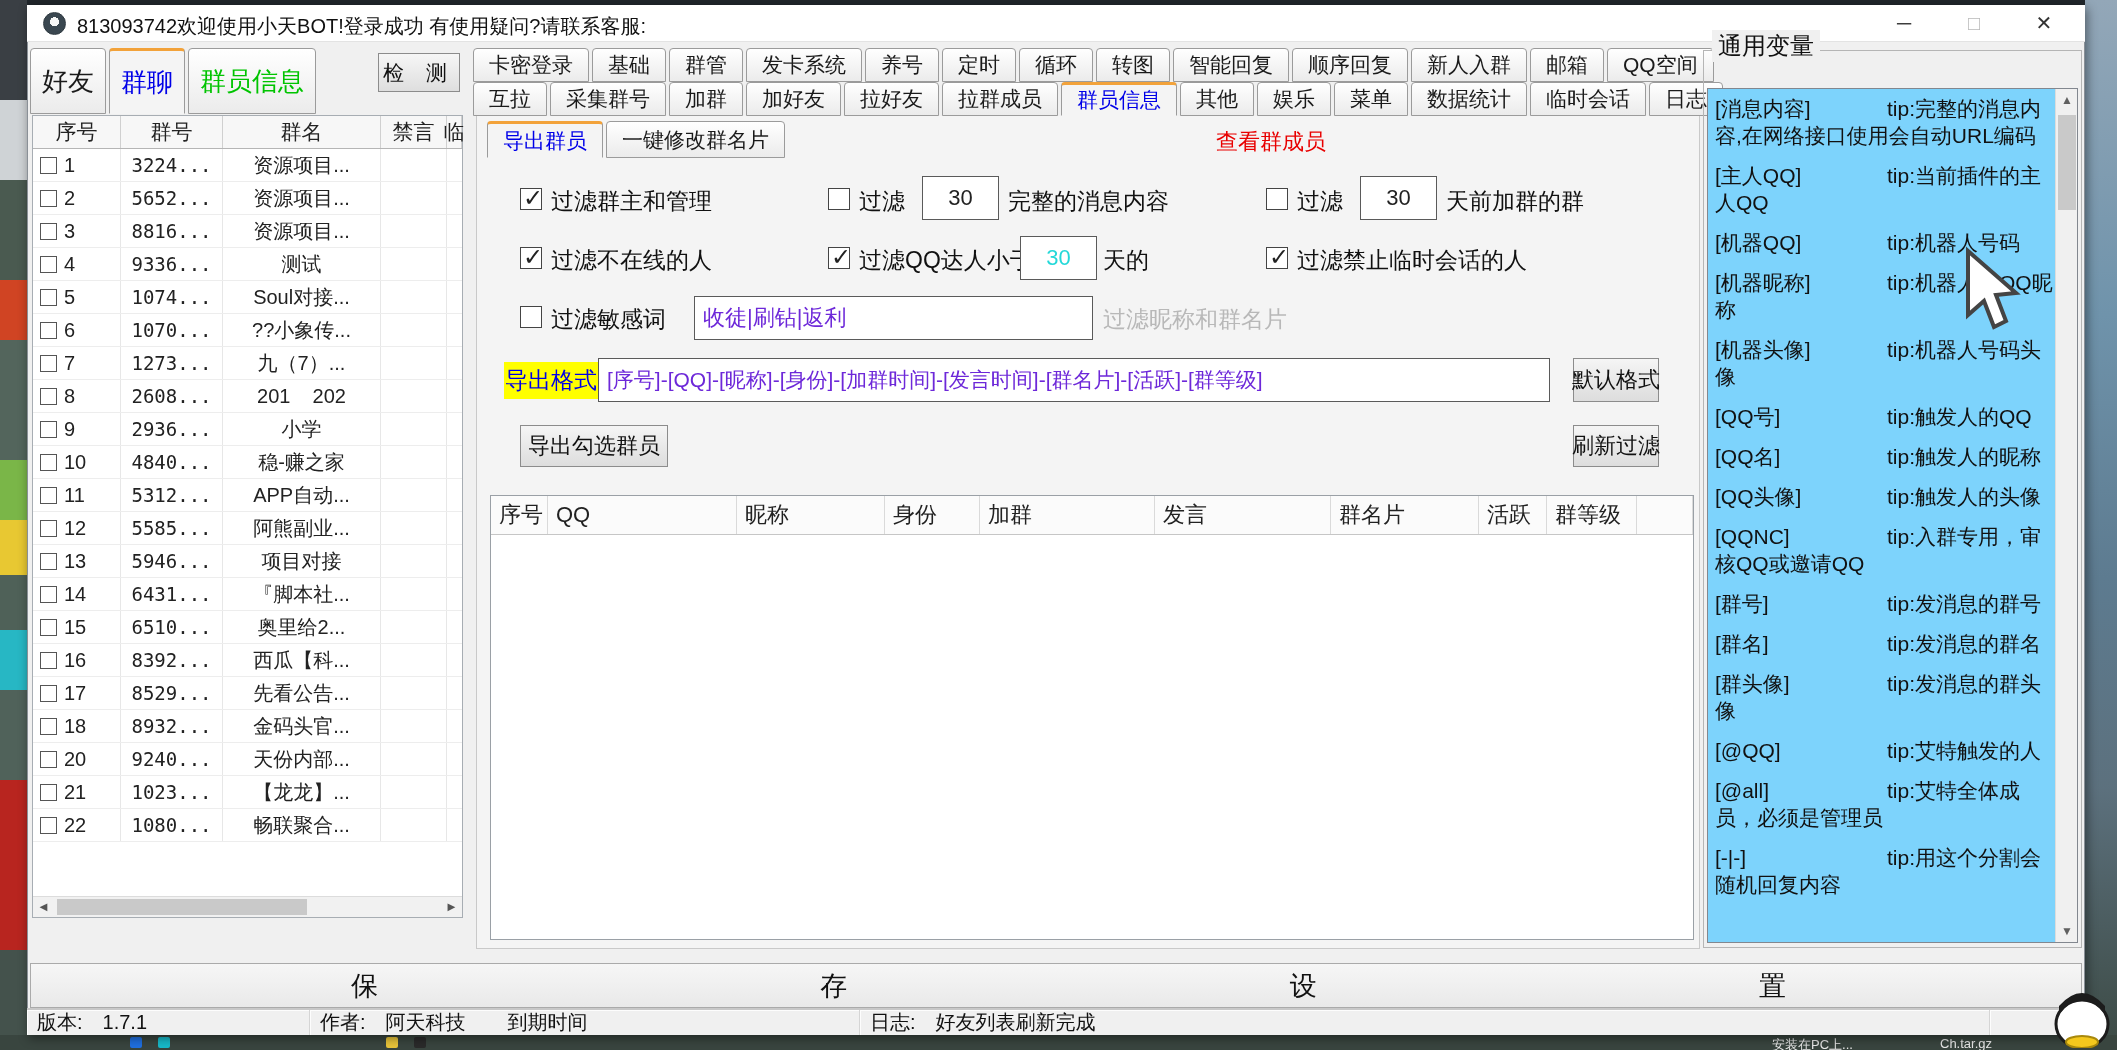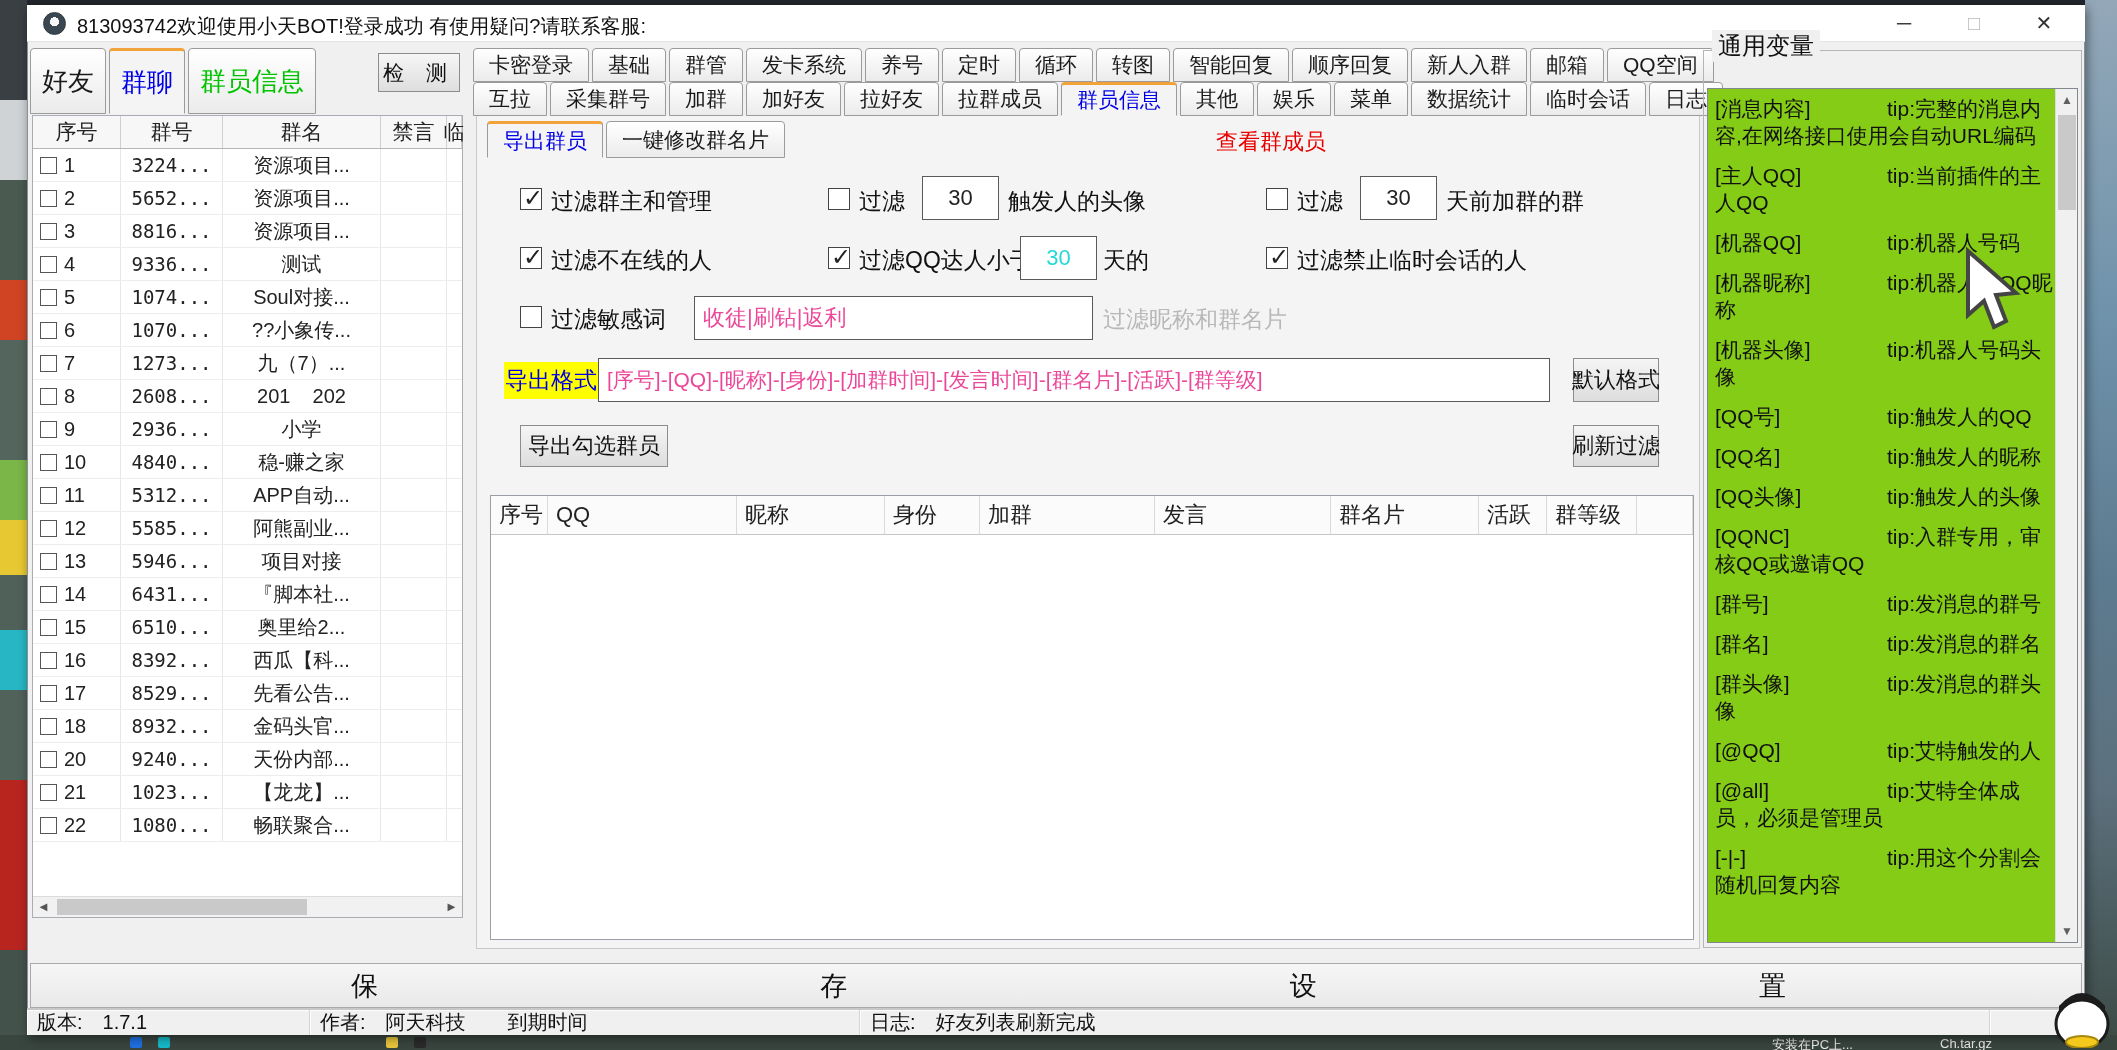--- a/index.html
+++ b/index.html
@@ -71,39 +71,39 @@
   .inner-tabs { left:487px; top:121px; height:37px; display:flex; }
   .inner-tabs .tab { font-size:21px; }
   .view-link { left:1216px; top:127px; font-size:22px; color:#e80000; white-space:nowrap; }
 
   .filter-label { font-size:23px; color:#111; white-space:nowrap; }
   .fcb { position:absolute; width:22px; height:22px; border:1px solid #444; background:#fff; }
   .fcb.checked::after { content:"✓"; position:absolute; left:2px; top:-5px; font-size:24px; color:#222; }
   .numbox { position:absolute; width:77px; height:44px; border:1px solid #5a5a5a; background:#fff;
     text-align:center; font-size:22px; color:#222; font-family:"Liberation Sans",sans-serif; }
   .numbox.cyan { color:#24d8d8; }
-  .txtinput { position:absolute; border:1px solid #5a5a5a; background:#fff; font-size:22px; color:#ec4899; padding:16px 8px; }
+  .txtinput { position:absolute; border:1px solid #5a5a5a; background:#fff; font-size:22px; color:#6d28d9; padding:16px 8px; }
   .hint { color:#b8b8b8; }
 
   .fmt-label { left:504px; top:362px; width:94px; height:37px; background:#ffff00; color:#0000e8;
     font-size:23px; display:flex; align-items:center; justify-content:center; }
   .btn { position:absolute; background:linear-gradient(180deg,#f5f5f5,#dddddd); border:1px solid #8c8c8c;
     display:flex; align-items:center; justify-content:center; font-size:22px; color:#111; white-space:nowrap; }
 
   
   .mtable { left:490px; top:495px; width:1204px; height:445px; background:#fff; border:1px solid #9aa0a6; }
   .mhead { display:flex; height:39px; background:#fbfbfb; border-bottom:1px solid #c6c6c6; }
   .mhead span { display:flex; align-items:center; padding-left:8px; font-size:22px; color:#222; border-right:1px solid #dadada; }
   .mc1{width:57px;} .mc2{width:189px;} .mc3{width:148px;} .mc4{width:95px;} .mc5{width:175px;}
   .mc6{width:176px;} .mc7{width:148px;} .mc8{width:68px;} .mc9{width:90px;} .mc10{flex:1;border-right:none;}
 
   
   .groupbox { left:1703px; top:50px; width:379px; height:898px; border:1px solid #b5b5b5; }
   .group-title { left:1712px; top:30px; font-size:24px; color:#111; background:#f0f0f0; padding:0 6px; }
-  .varlist { left:1707px; top:88px; width:371px; height:855px; background:#84cc16; border:1px solid #82878f; overflow:hidden; }
+  .varlist { left:1707px; top:88px; width:371px; height:855px; background:#7dd3fc; border:1px solid #82878f; overflow:hidden; }
   .varlist-inner { position:absolute; left:0; top:0; width:347px; padding:6px 2px 6px 7px; }
   .ventry { font-size:21px; color:#111; line-height:27px; margin-bottom:13px; }
   .vname { display:inline-block; width:172px; }
   .vscroll { position:absolute; right:0; top:0; width:22px; height:100%; background:#f0f0f0; border-left:1px solid #dcdcdc; }
   .vs-arrow { position:absolute; left:0; width:22px; height:22px; color:#606060; font-size:12px; line-height:22px; text-align:center; }
   .vs-thumb { position:absolute; left:2px; top:26px; width:18px; height:95px; background:#c9c9c9; }
 
   
   .save-btn { left:30px; top:963px; width:2052px; height:45px; background:linear-gradient(180deg,#f6f6f6,#e9e9e9);
     border:1px solid #aaa; display:flex; align-items:center; justify-content:space-between;
@@ -433,21 +433,21 @@
     <div class="tab">一键修改群名片</div>
 </div>
 <div class="abs view-link">查看群成员</div>
 
 <div class="abs fcb checked" style="left:520px;top:188px;"></div>
 <div class="abs filter-label" style="left:551px;top:186px;">过滤群主和管理</div>
 
 <div class="abs fcb" style="left:828px;top:188px;"></div>
 <div class="abs filter-label" style="left:859px;top:186px;">过滤</div>
 <input class="numbox" style="left: 922px; top: 176px;" value="30">
-<div class="abs filter-label" style="left:1008px;top:186px;">触发人的头像</div>
+<div class="abs filter-label" style="left:1008px;top:186px;">完整的消息内容</div>
 
 <div class="abs fcb" style="left:1266px;top:188px;"></div>
 <div class="abs filter-label" style="left:1297px;top:186px;">过滤</div>
 <input class="numbox" style="left: 1360px; top: 176px;" value="30">
 <div class="abs filter-label" style="left:1446px;top:186px;">天前加群的群</div>
 
 <div class="abs fcb checked" style="left:520px;top:247px;"></div>
 <div class="abs filter-label" style="left:551px;top:245px;">过滤不在线的人</div>
 
 <div class="abs fcb checked" style="left:828px;top:247px;"></div>

